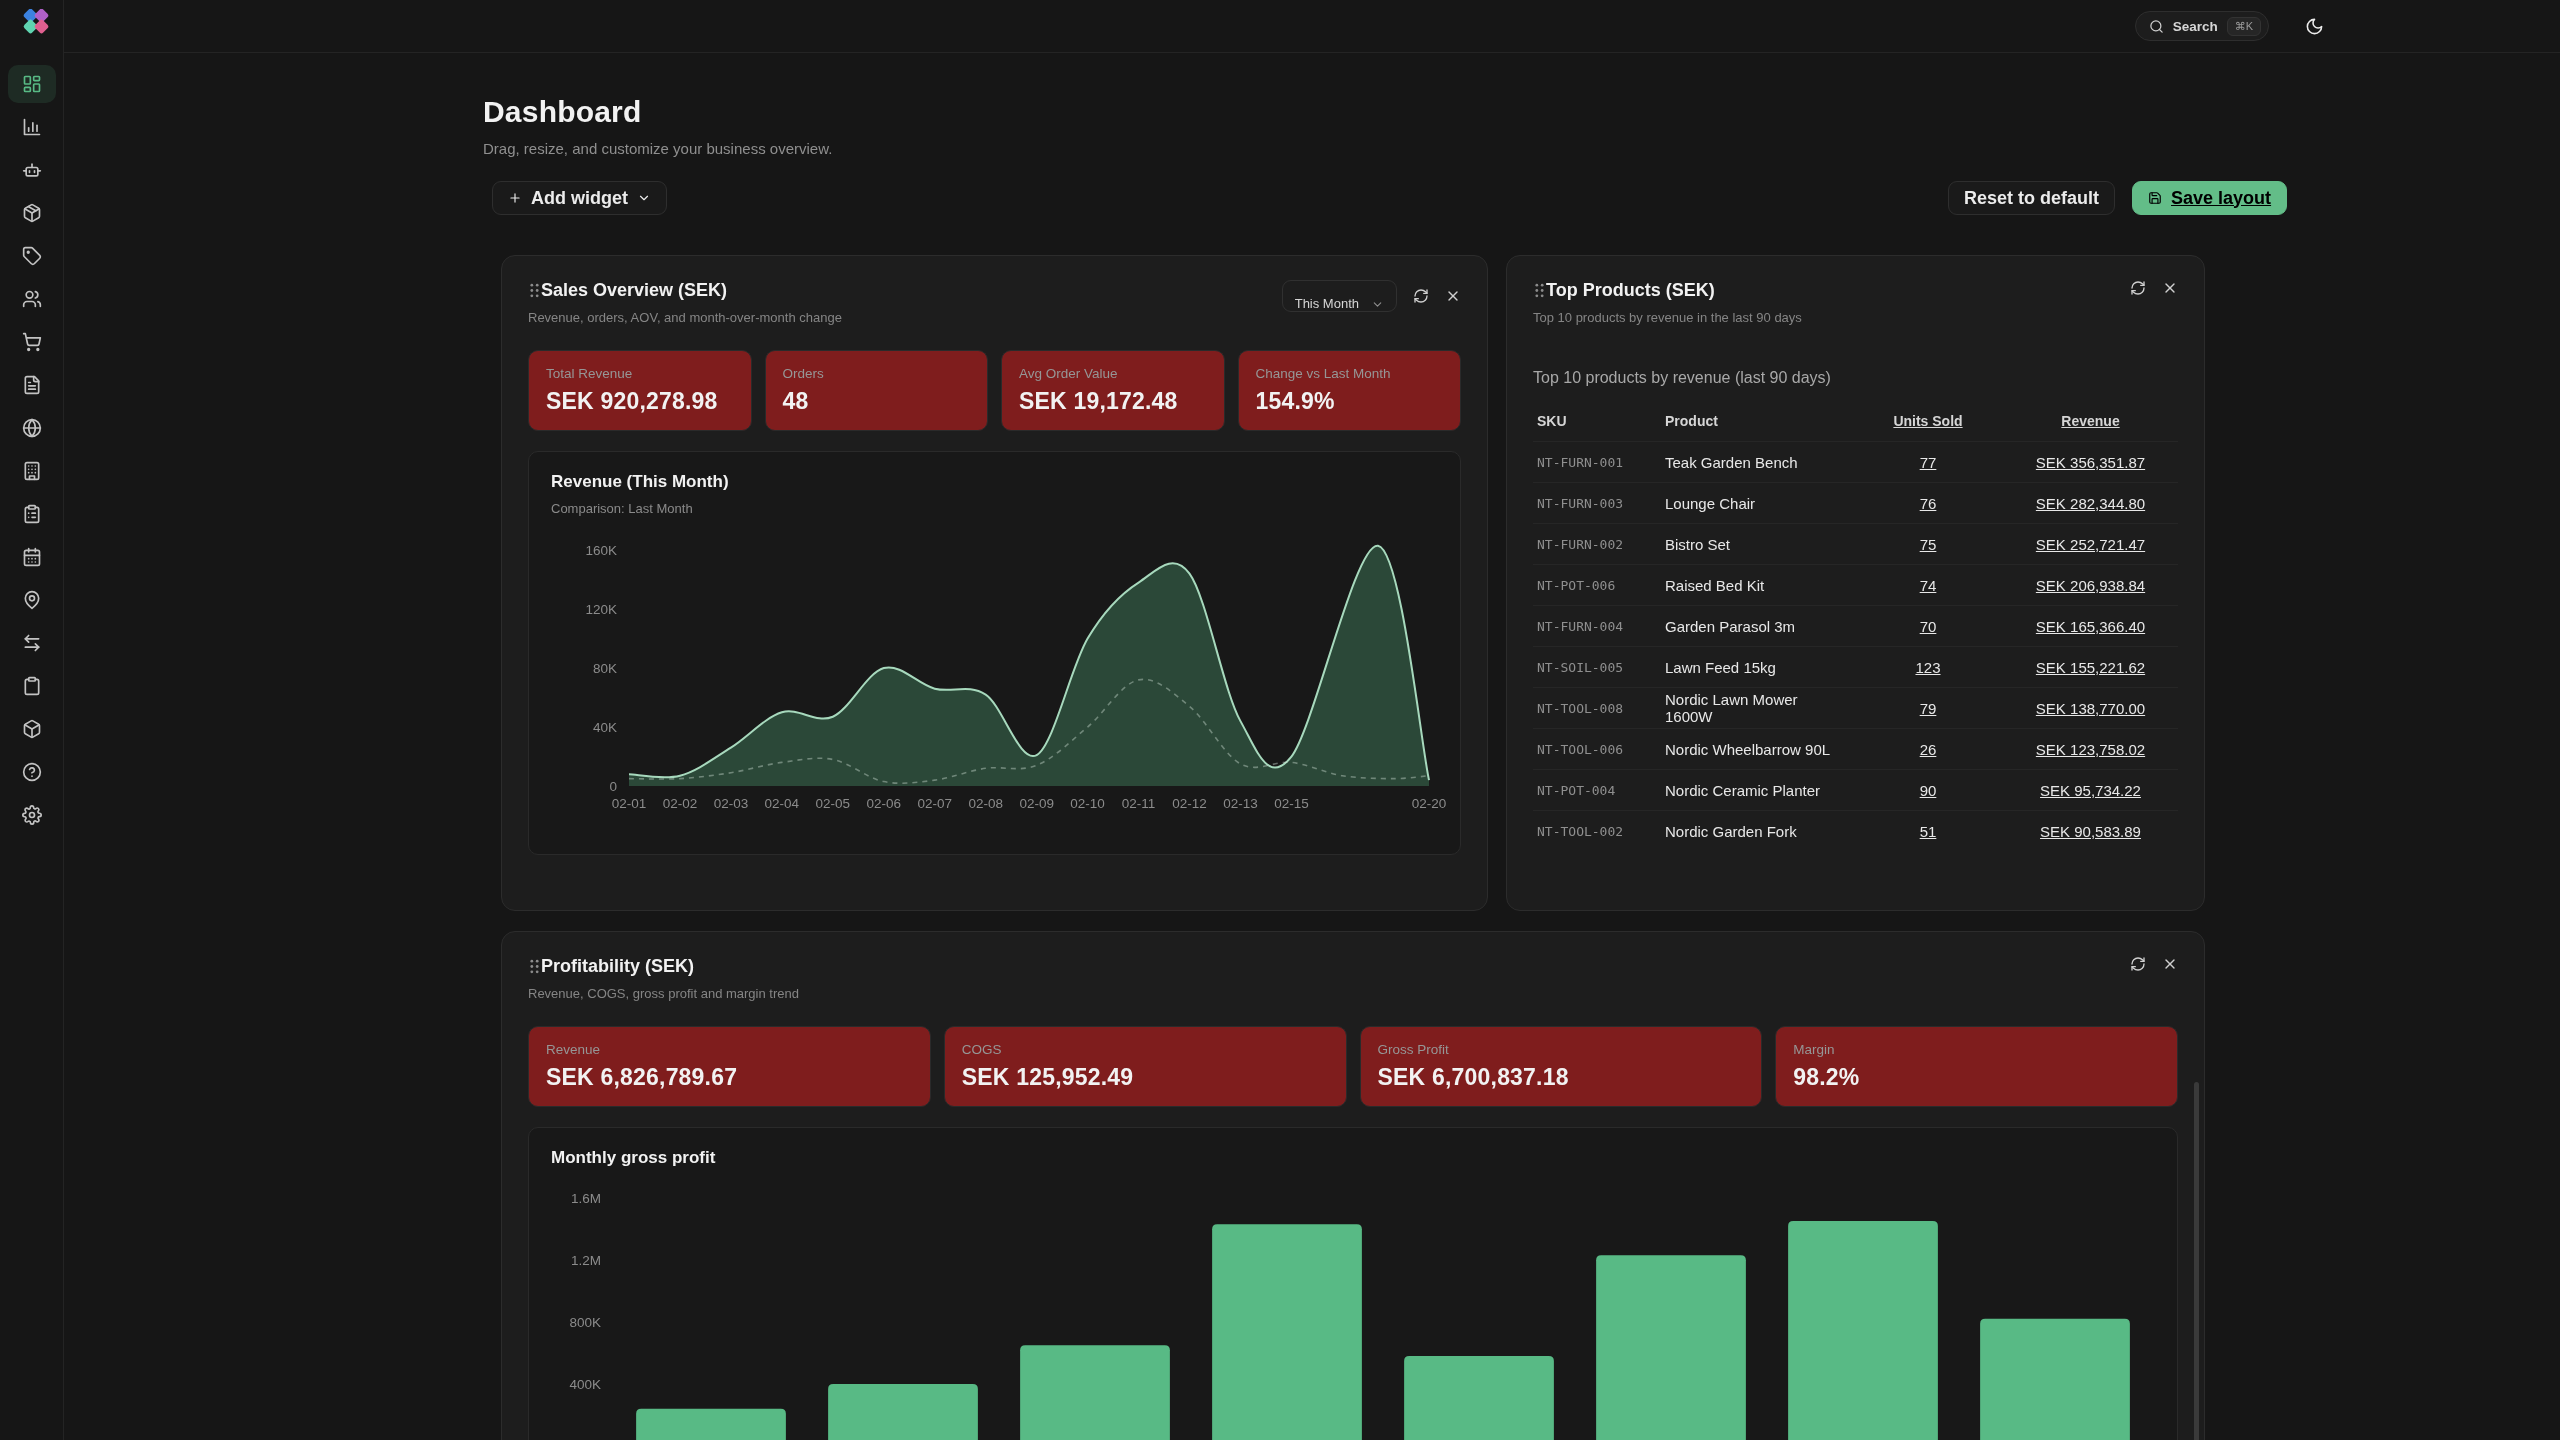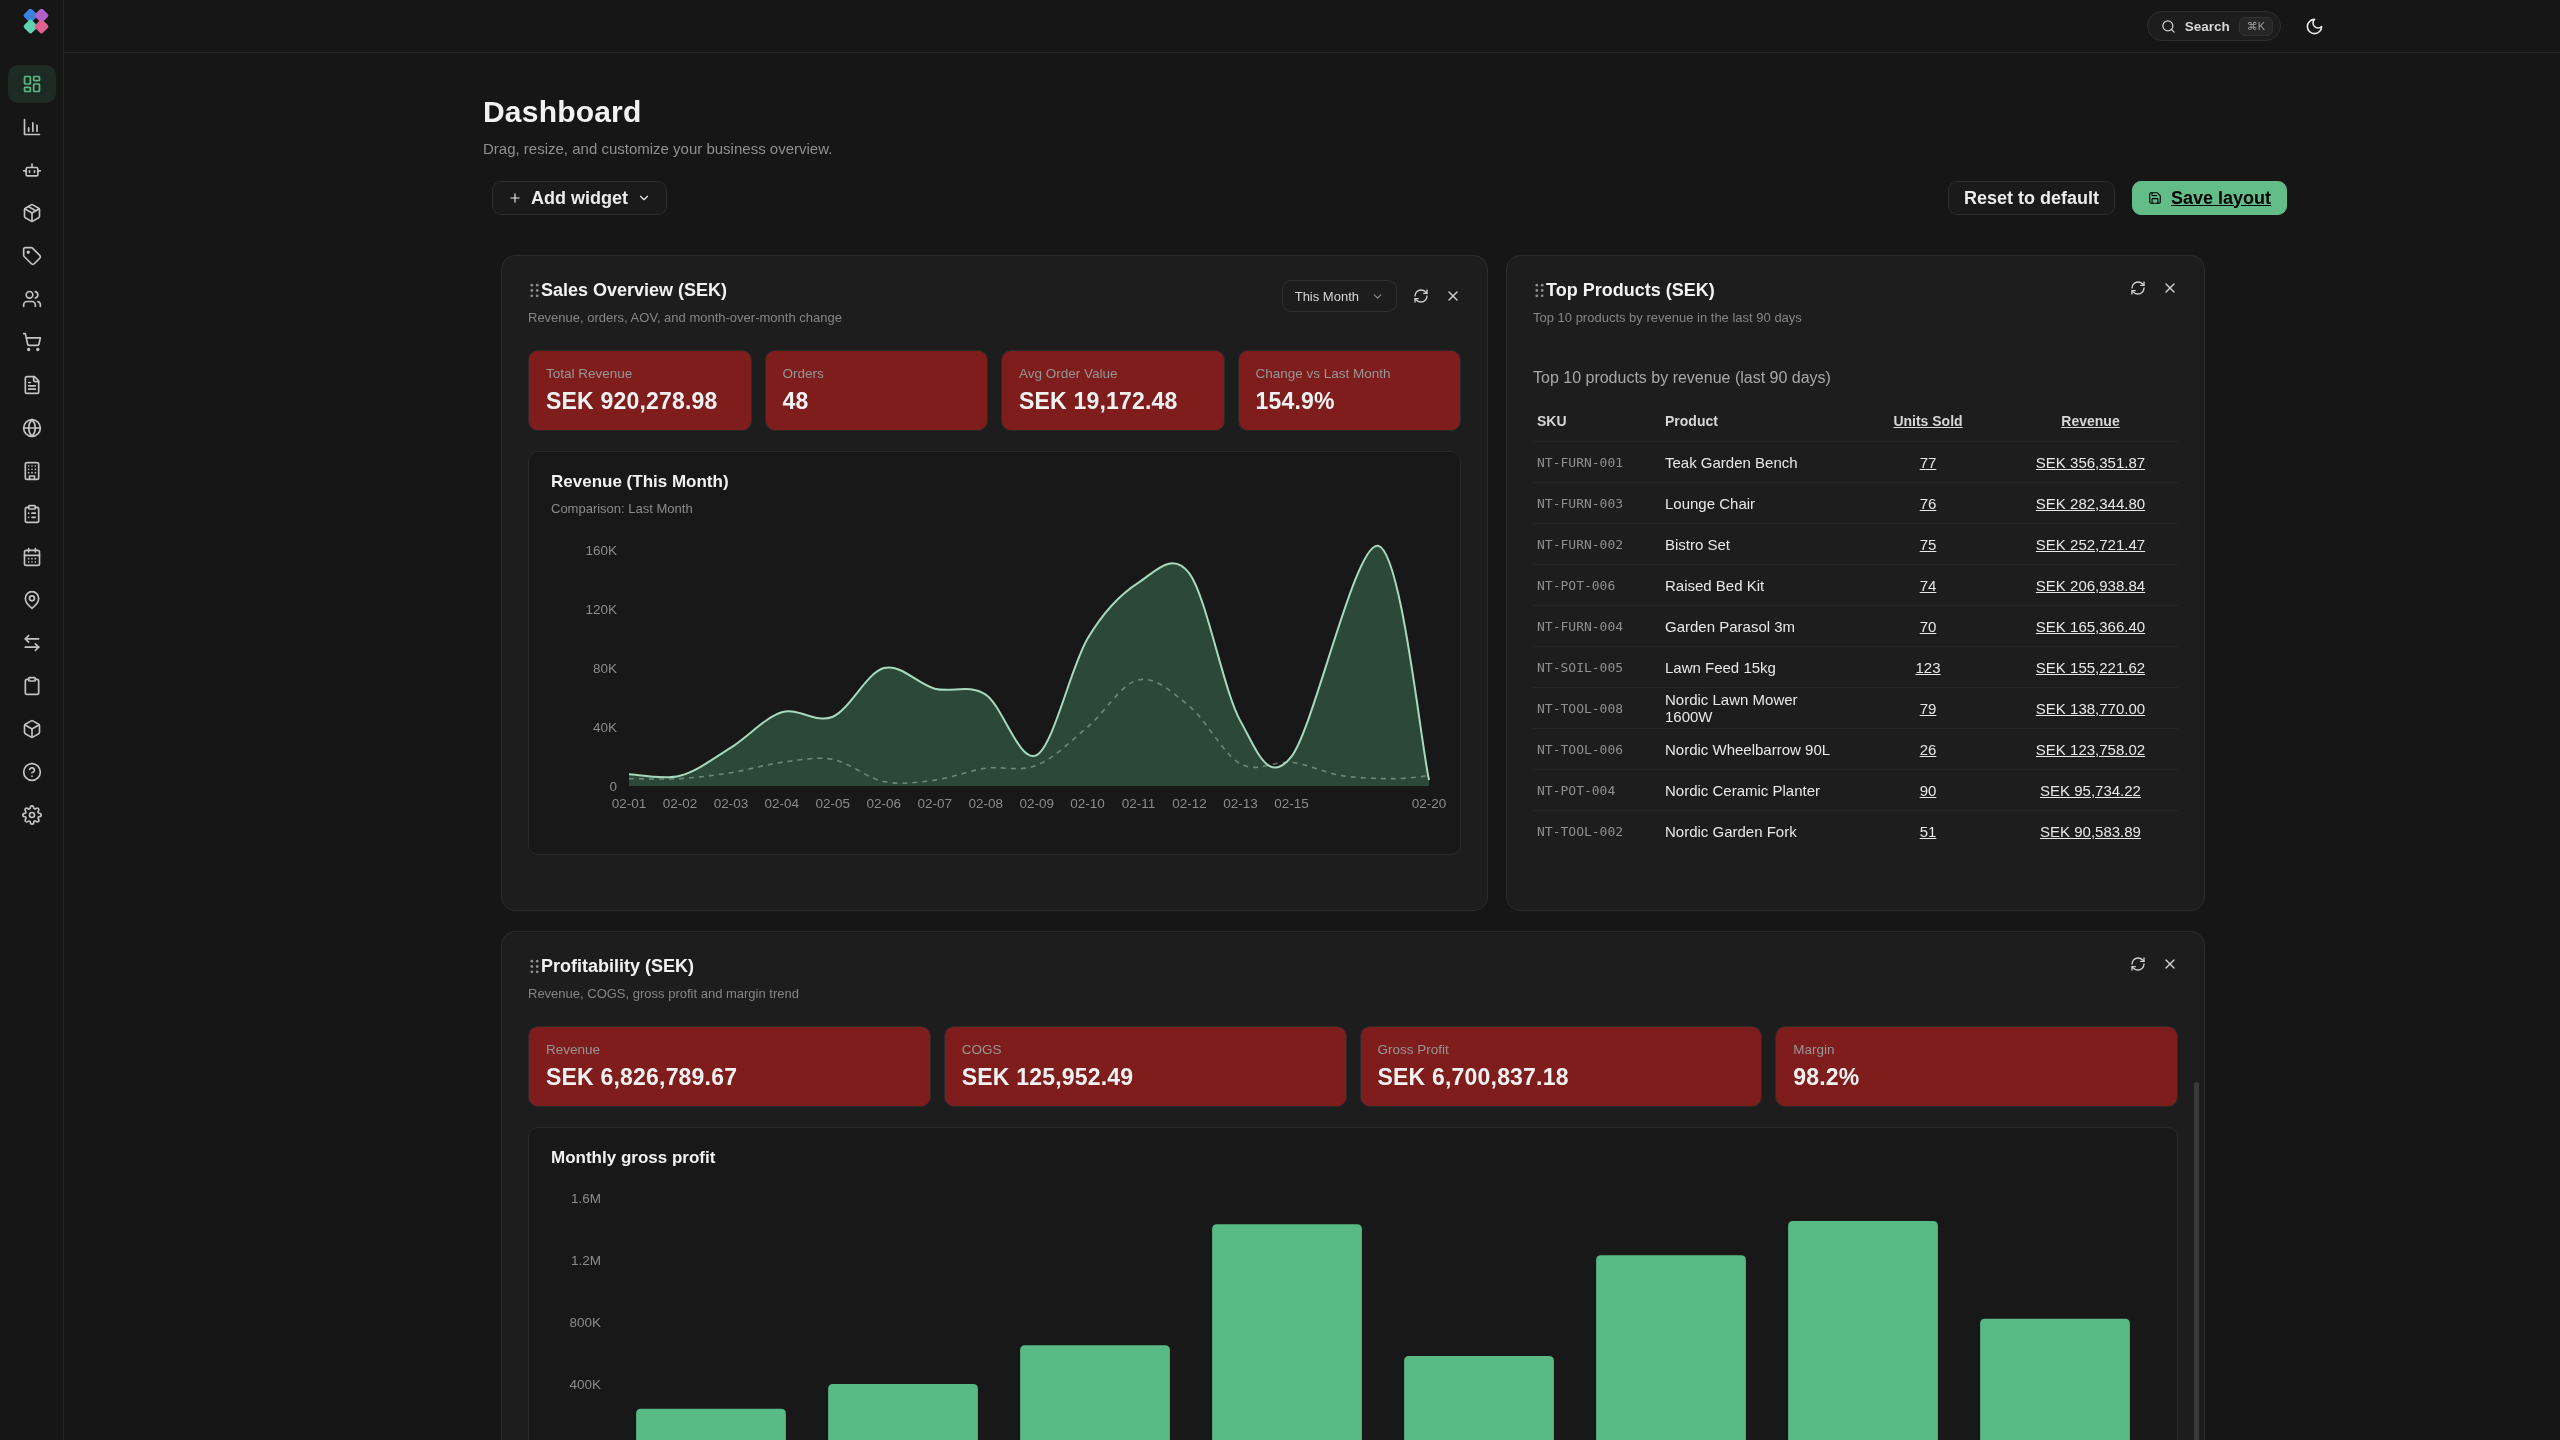--- a/index.html
+++ b/index.html
@@ -14,21 +14,21 @@
   .logo { width:34px; height:34px; margin-top:9px; }
   .nav { margin-top:22px; display:flex; flex-direction:column; gap:5px; align-items:center; }
   .nav-item { width:48px; height:38px; border-radius:10px; display:flex; align-items:center; justify-content:center;
     color:#c3c3c3; cursor:pointer; }
   .nav-item svg { width:20px; height:20px; }
   .nav-item.active { background:rgba(88,186,133,0.13); color:#58ba85; }
 
   
   .topbar { position:absolute; left:64px; top:0; right:0; height:53px; background:#161616;
     border-bottom:1px solid #242424; display:flex; align-items:center; justify-content:flex-end;
-    gap:24px; padding-right:236px; }
+    gap:36px; padding-right:236px; }
   .search-pill { display:flex; align-items:center; gap:9px; height:30px; padding:0 7px 0 13px;
     border:1px solid #2e2e2e; background:#1d1d1d; border-radius:999px; color:#d6d6d6; cursor:pointer; }
   .search-pill svg { width:15px; height:15px; color:#cfcfcf; }
   .search-label { font-size:13.5px; font-weight:600; }
   .kbd { font-size:11px; color:#9a9a9a; background:#262626; border:1px solid #333;
     border-radius:6px; padding:2px 7px; }
   .theme-btn { color:#ececec; cursor:pointer; display:flex; }
   .theme-btn svg { width:19px; height:19px; }
 
   
@@ -52,21 +52,21 @@
 
   .w-header { display:flex; justify-content:space-between; align-items:flex-start; }
   .w-title-row { display:flex; align-items:center; gap:0; }
   .grip { color:#8b8b8b; cursor:grab; display:flex; }
   .grip svg { width:13px; height:15px; }
   .w-title { font-size:18px; font-weight:700; }
   .w-subtitle { font-size:13px; color:#858585; margin-top:9px;text-align:right; }
   .w-actions { display:flex; align-items:center; gap:16px; color:#d0d0d0; }
   .w-actions svg { width:16px; height:16px; }
   .icon-btn { cursor:pointer; display:flex; color:#d0d0d0; }
-  .select { display:flex; align-items:center; gap:12px; height:32px; padding:0 12px;
+  .select { display:flex; align-items:flex-end; gap:12px; height:32px; padding:0 12px;
     border:1px solid #303030; border-radius:9px; font-size:13px; color:#d6d6d6; cursor:pointer; }
   .select svg { width:13px; height:13px; color:#8f8f8f; }
 
   .stats { display:grid; gap:13px; margin-top:25px; }
   .stats.cols4 { grid-template-columns:repeat(4,1fr); }
   .stat-card { background:#7f1d1d; border:1px solid #2a2a2a; border-radius:10px; padding:15px 17px; }
   .stat-label { font-size:13.5px; color:#969696; }
   .stat-value { font-size:23px; font-weight:700; margin-top:7px; letter-spacing:0.2px; }
 
   .chart-card { background:#181818; border:1px solid #2a2a2a; border-radius:10px; padding:20px 22px; margin-top:20px; }

